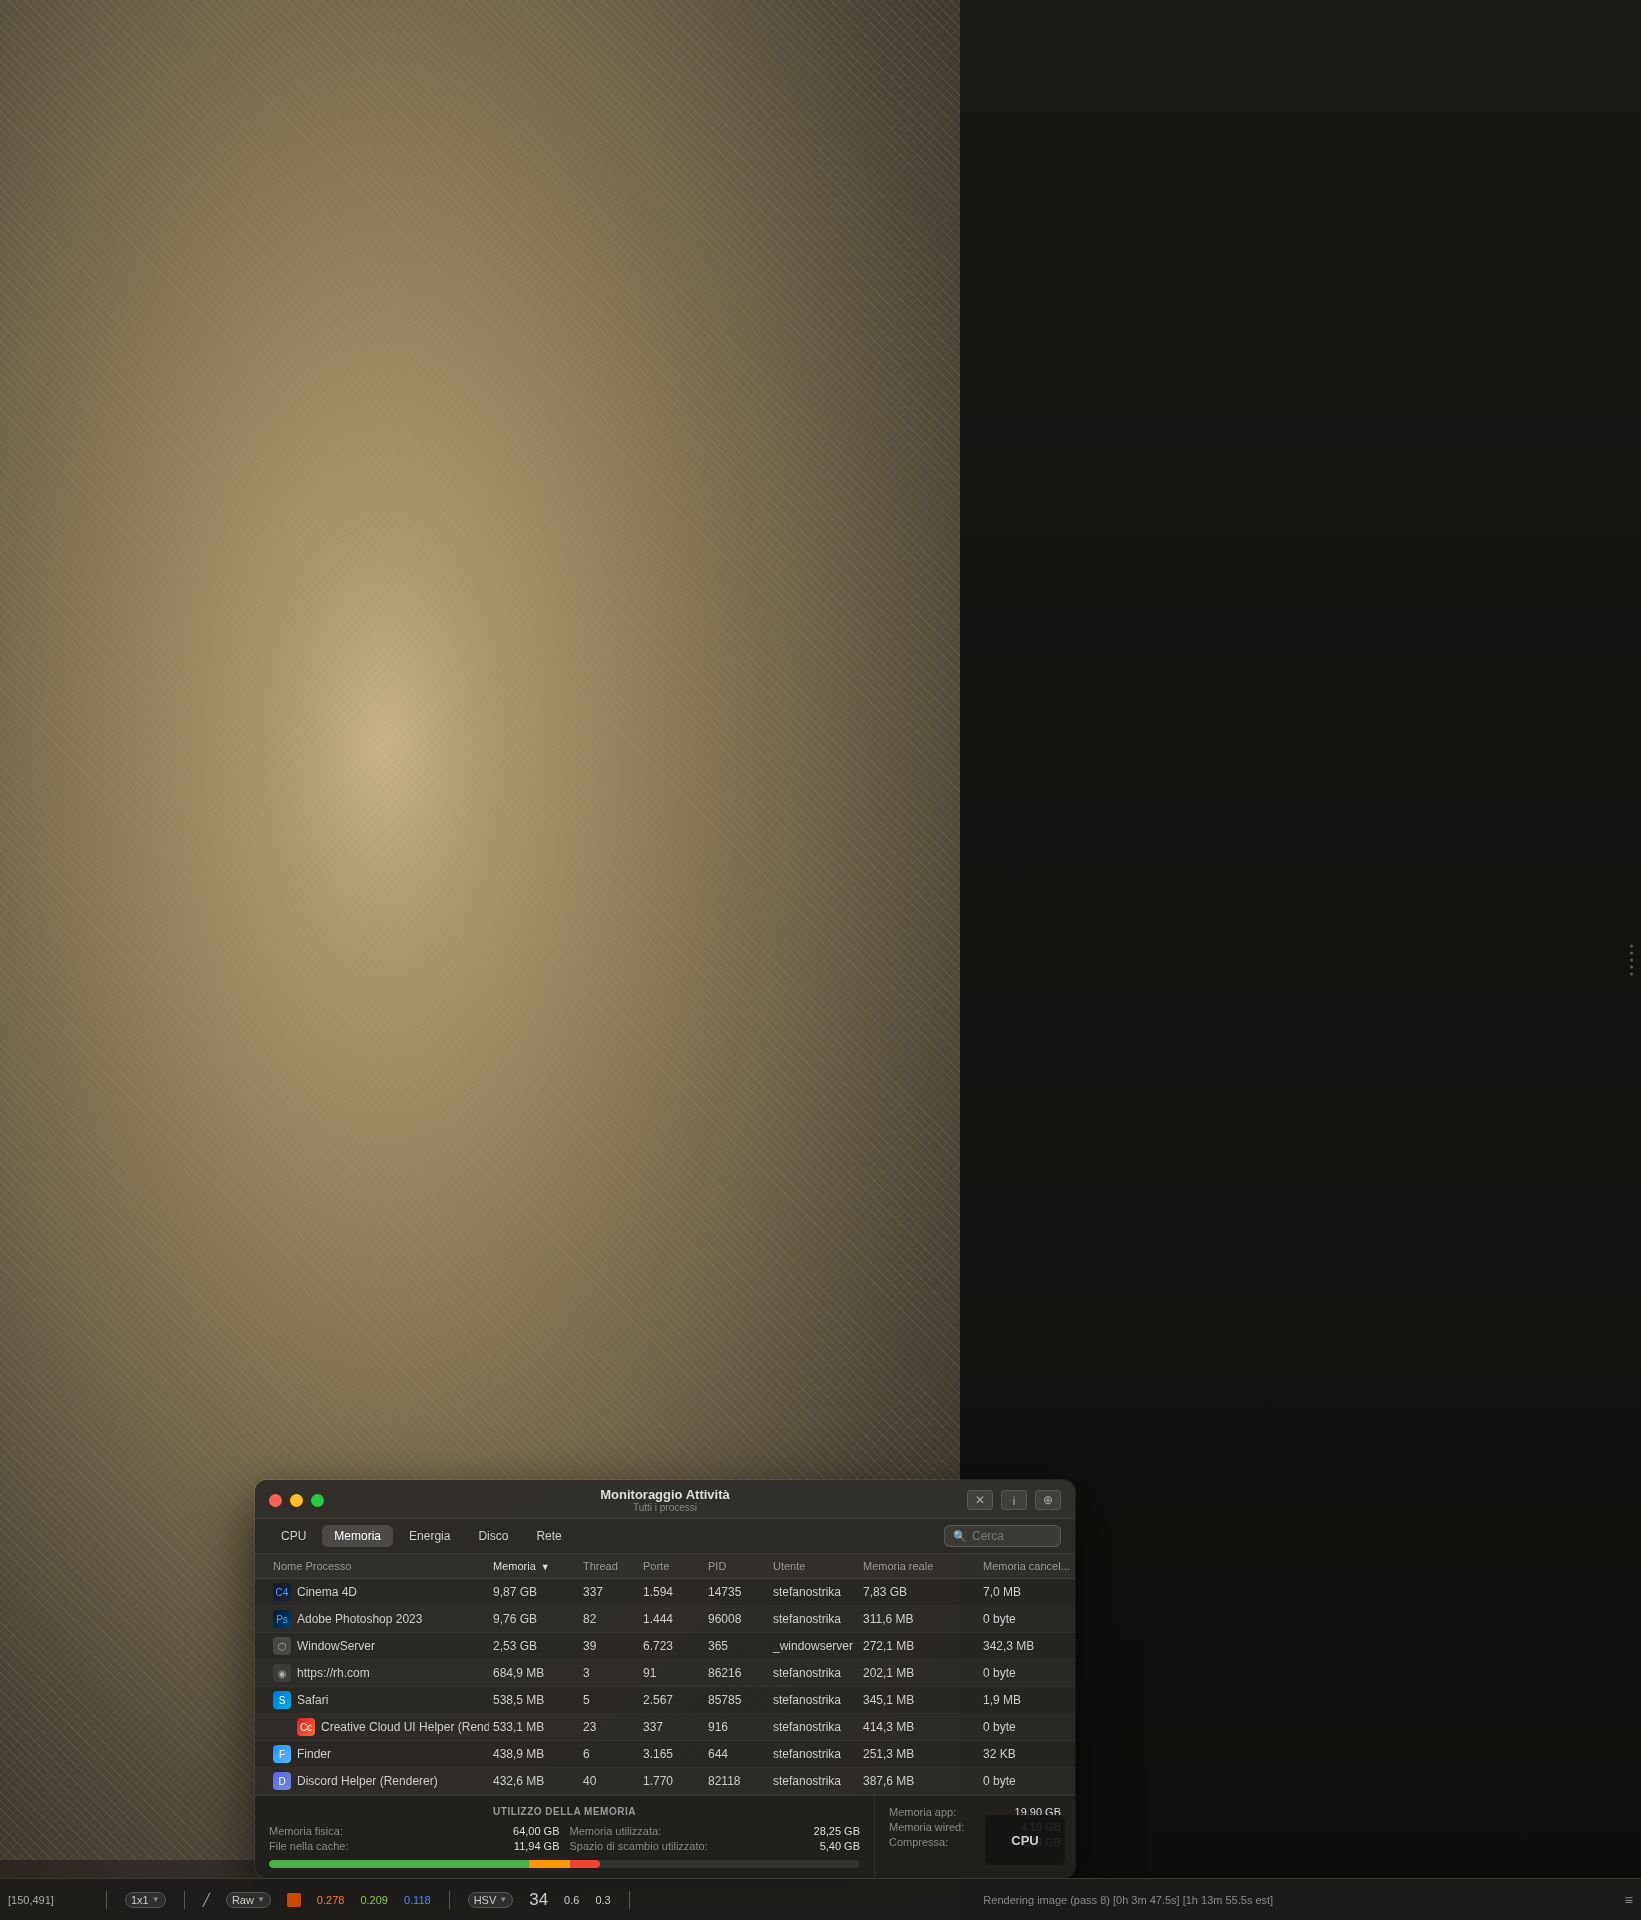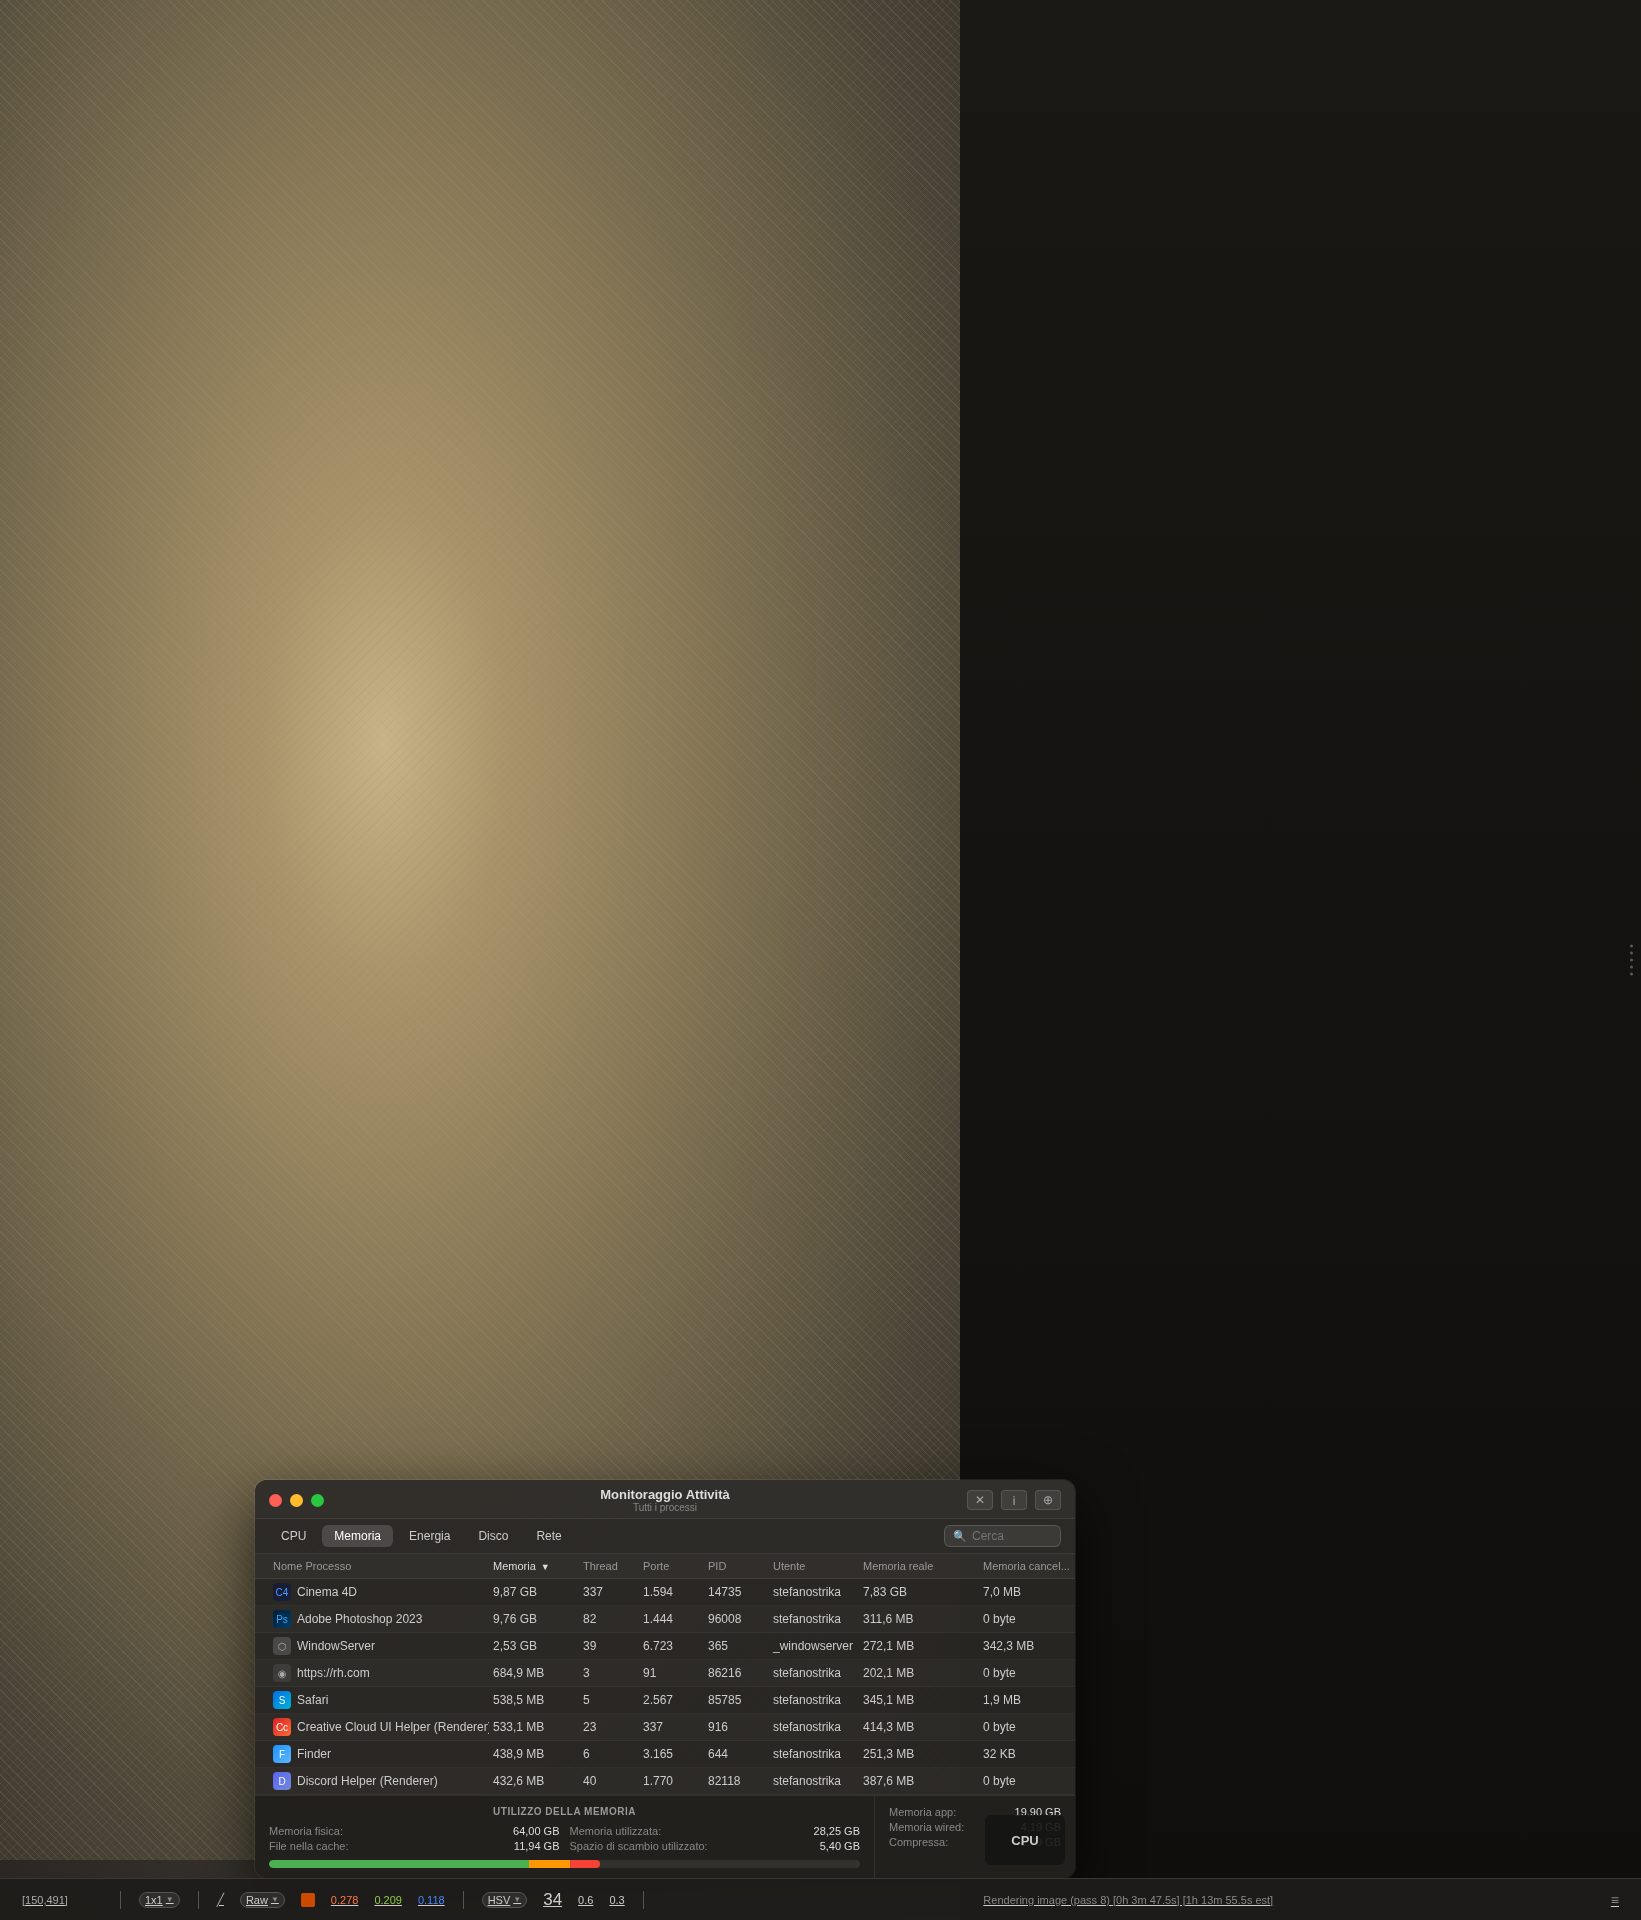--- a/index.html
+++ b/index.html
@@ -58,25 +58,24 @@
     .status-bar {
       position: absolute;
       bottom: 0; left: 0;
       width: 1641px;
       height: 42px;
       background: rgba(30, 28, 26, 0.95);
       border-top: 1px solid #3a3830;
       z-index: 100;
       display: flex;
       align-items: center;
-      padding: 0 22px;
+      padding: 0 8px;
       gap: 16px;
       color: #ccc;
       font-size: 12px;
-      text-decoration: underline;
     }
 
     .status-coordinates {
       color: #aaa;
       font-size: 11px;
       min-width: 80px;
     }
 
     .status-item {
       display: flex;
@@ -326,21 +325,21 @@
       display: flex;
       align-items: center;
       justify-content: center;
       font-size: 10px;
     }
 
     .app-icon.cinema4d { background: linear-gradient(135deg, #1a1a2e, #16213e); color: #4a9eff; }
     .app-icon.photoshop { background: linear-gradient(135deg, #001e36, #003e6b); color: #31a8ff; }
     .app-icon.windowserver { background: rgba(150,150,150,0.3); color: #aaa; }
     .app-icon.safari { background: linear-gradient(135deg, #006ee6, #00b4d8); color: #fff; }
-    .app-icon.creative-cloud { background: linear-gradient(135deg, #da1f26, #ff6b35); color: #fff; }
+    .app-icon.creative-cloud { background: linear-gradient(135deg, #da1f26, #ff6b35); color: #fff; margin-left: 24px; }
     .app-icon.finder { background: linear-gradient(135deg, #1e90ff, #5bb8ff); color: #fff; }
     .app-icon.discord { background: linear-gradient(135deg, #5865f2, #7289da); color: #fff; }
     .app-icon.generic { background: rgba(100,100,100,0.3); color: #aaa; }
 
     
     .stats-section {
       display: flex;
       background: rgba(35, 33, 30, 0.98);
       border-top: 1px solid rgba(255,255,255,0.08);
     }

